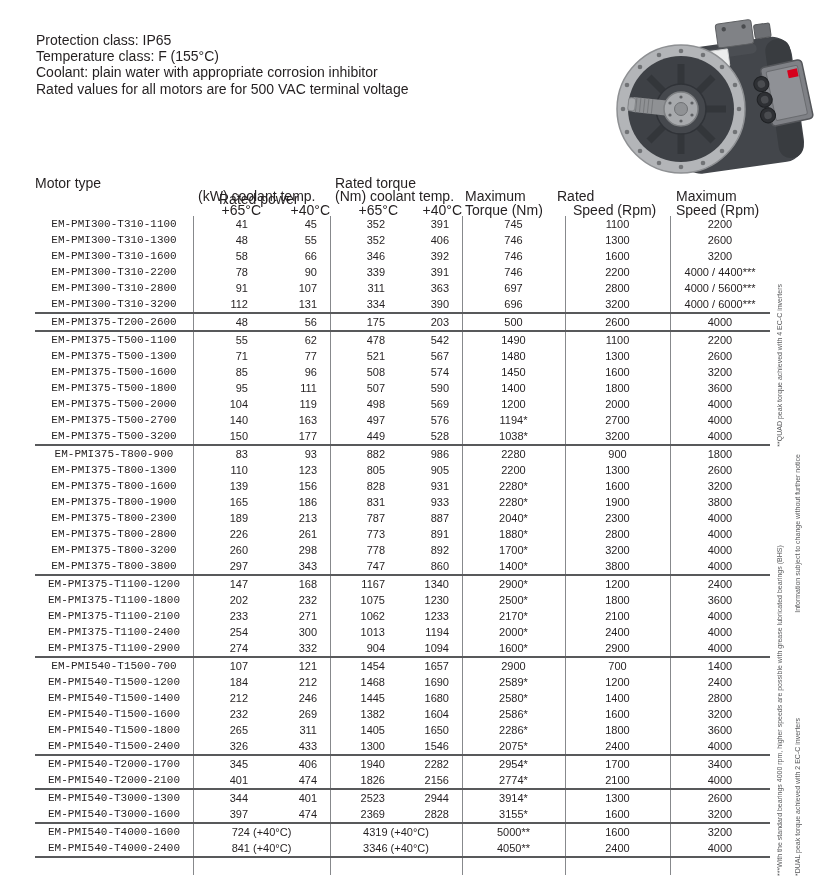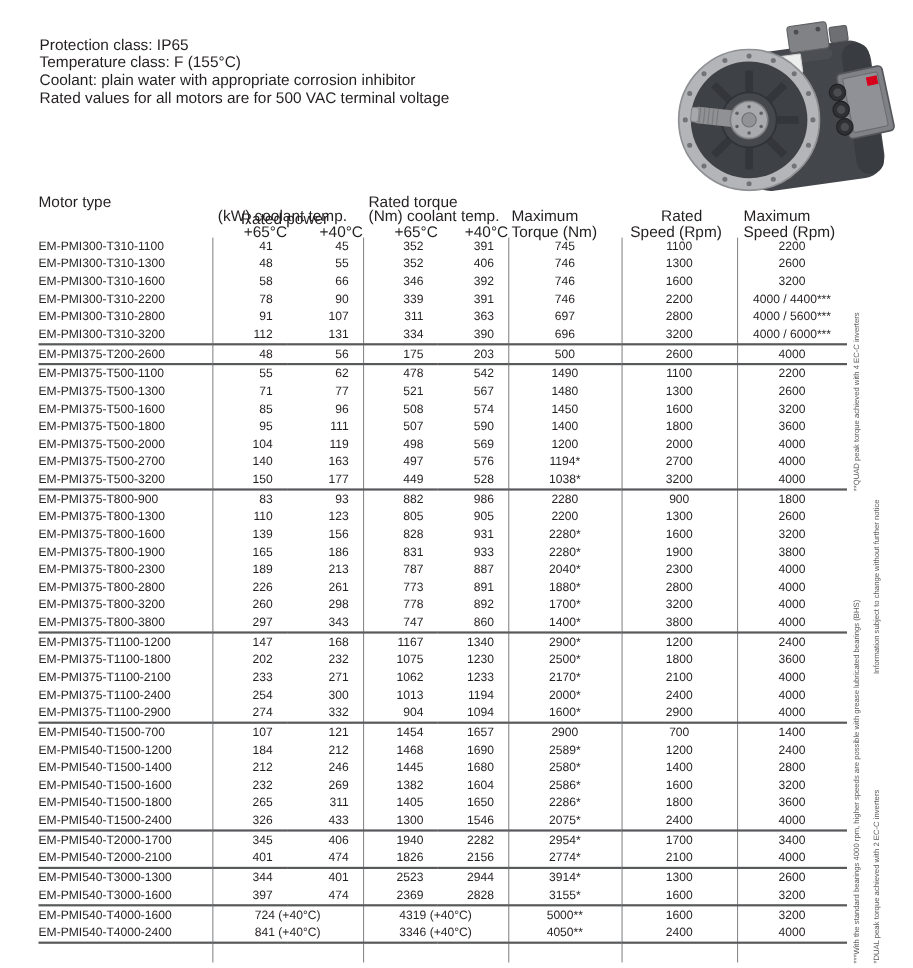--- a/index.html
+++ b/index.html
@@ -16,21 +16,21 @@
   
   .motor-photo-wrap { position: absolute; left: 588px; top: 12px; width: 236px; height: 162px; }
 
   
   .spec-table { position: absolute; left: 35px; top: 175px; width: 735px; height: 700px; }
   .hdr { position: absolute; font-size: 14px; white-space: nowrap; }
   .hdr.cent { text-align: right; }
 
   table { border-collapse: collapse; table-layout: fixed; width: 735px; position: absolute; left: 0; top: 41px; }
   td { height: 16px; padding: 0; font-size: 11px; line-height: 16px; white-space: nowrap; overflow: visible; }
-  td.c-motor  { text-align: left; }
+  td.c-motor  { text-align: center; font-family: Liberation Mono, monospace; }
   td.c-num    { text-align: right; padding-right: 13px; }
   td.c-center { text-align: center; }
   tr.group-end td { border-bottom: 2px solid #58595b; }
 
   .vline { position: absolute; top: 41px; height: 659px; width: 1px; background: #87898c; }
 
   
   .side-note {
     position: absolute; transform: rotate(-90deg); transform-origin: 0 0;
     display: flex; justify-content: space-between;
@@ -149,21 +149,21 @@
   <span class="hdr cent" style="left:226px; width:69px; top:27px;">+40°C</span>
 
   <span class="hdr" style="left:300px; top:0;">Rated torque</span>
   <span class="hdr" style="left:300px; top:13px;">(Nm) coolant temp.</span>
   <span class="hdr cent" style="left:295px; width:68px; top:27px;">+65°C</span>
   <span class="hdr cent" style="left:363px; width:64px; top:27px;">+40°C</span>
 
   <span class="hdr" style="left:430px; top:13px;">Maximum</span>
   <span class="hdr" style="left:430px; top:27px;">Torque (Nm)</span>
 
-  <span class="hdr" style="left:566px; top:13px;">Rated</span>
+  <span class="hdr" style="left:522px; top:13px;">Rated</span>
   <span class="hdr" style="left:538px; top:27px;">Speed (Rpm)</span>
 
   <span class="hdr" style="left:641px; top:13px;">Maximum</span>
   <span class="hdr" style="left:641px; top:27px;">Speed (Rpm)</span>
 
   <div class="vline" style="left:158px;"></div>
   <div class="vline" style="left:295px;"></div>
   <div class="vline" style="left:427px;"></div>
   <div class="vline" style="left:530px;"></div>
   <div class="vline" style="left:635px;"></div>

